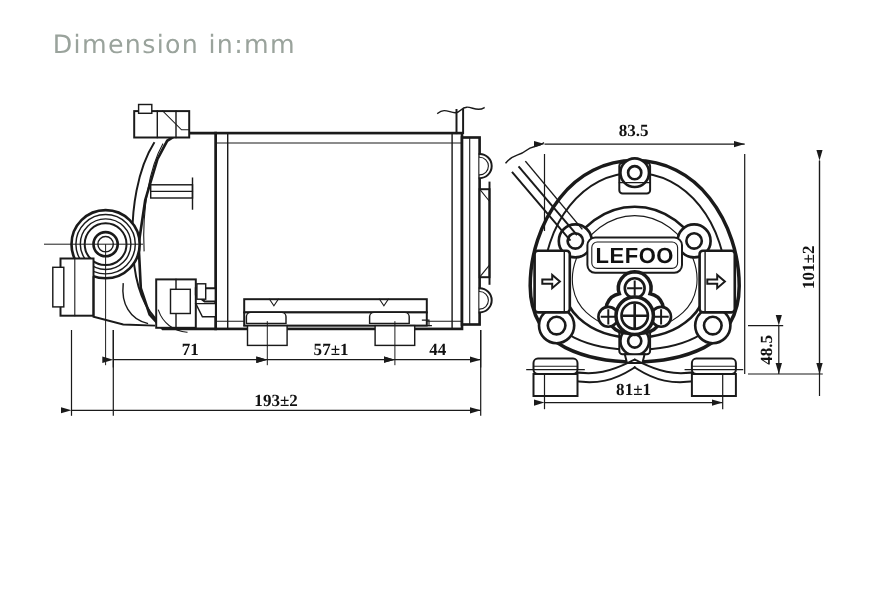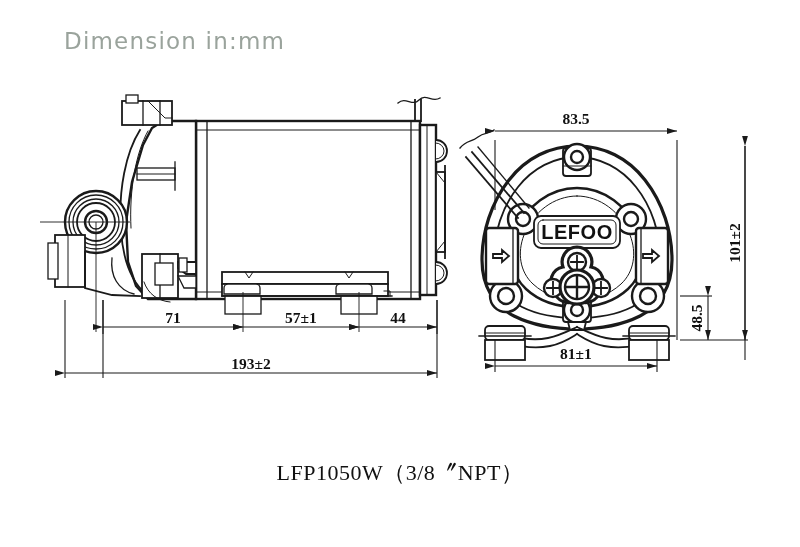--- a/index.html
+++ b/index.html
@@ -10,21 +10,21 @@
   #root {
     position: relative;
     width: 800px;
     height: 547px;
     background: #ffffff;
     overflow: hidden;
     font-family: "Liberation Sans", sans-serif;
   }
   #title-text {
     position: absolute;
-    left: 64px;
+    left: 48px;
     top: 28px;
     font-family: "DejaVu Sans", sans-serif;
     font-size: 23px;
     letter-spacing: 1.2px;
     color: #9aa39c;
     white-space: nowrap;
   }
   #caption-text {
     position: absolute;
     left: 0;
@@ -351,14 +351,13 @@
         <text class="dimtxt" x="702" y="318" text-anchor="middle" transform="rotate(-90 702 318)">48.5</text>
       </g>
 
       <g>
         <line x1="495" y1="366" x2="657" y2="366" class="dim" marker-start="url(#arrL)" marker-end="url(#arrR)"></line>
         <text class="dimtxt" x="576" y="359" text-anchor="middle">81±1</text>
       </g>
     </g>
   </svg>
 
-  <div id="caption-text">LFP1050W（3/8〞NPT）</div>
 </div>
 
 </body></html>

